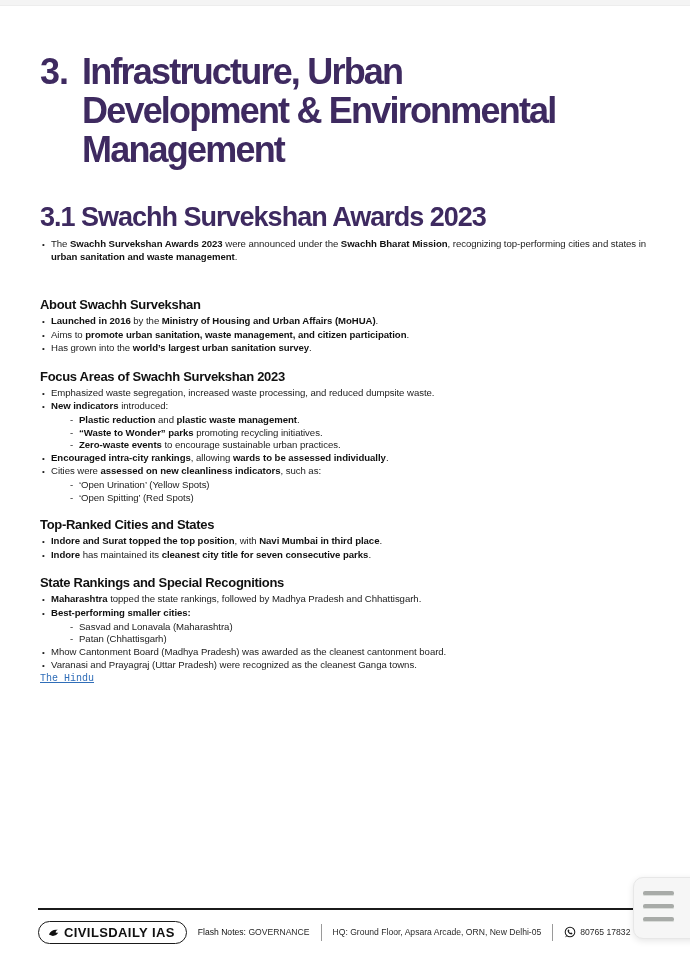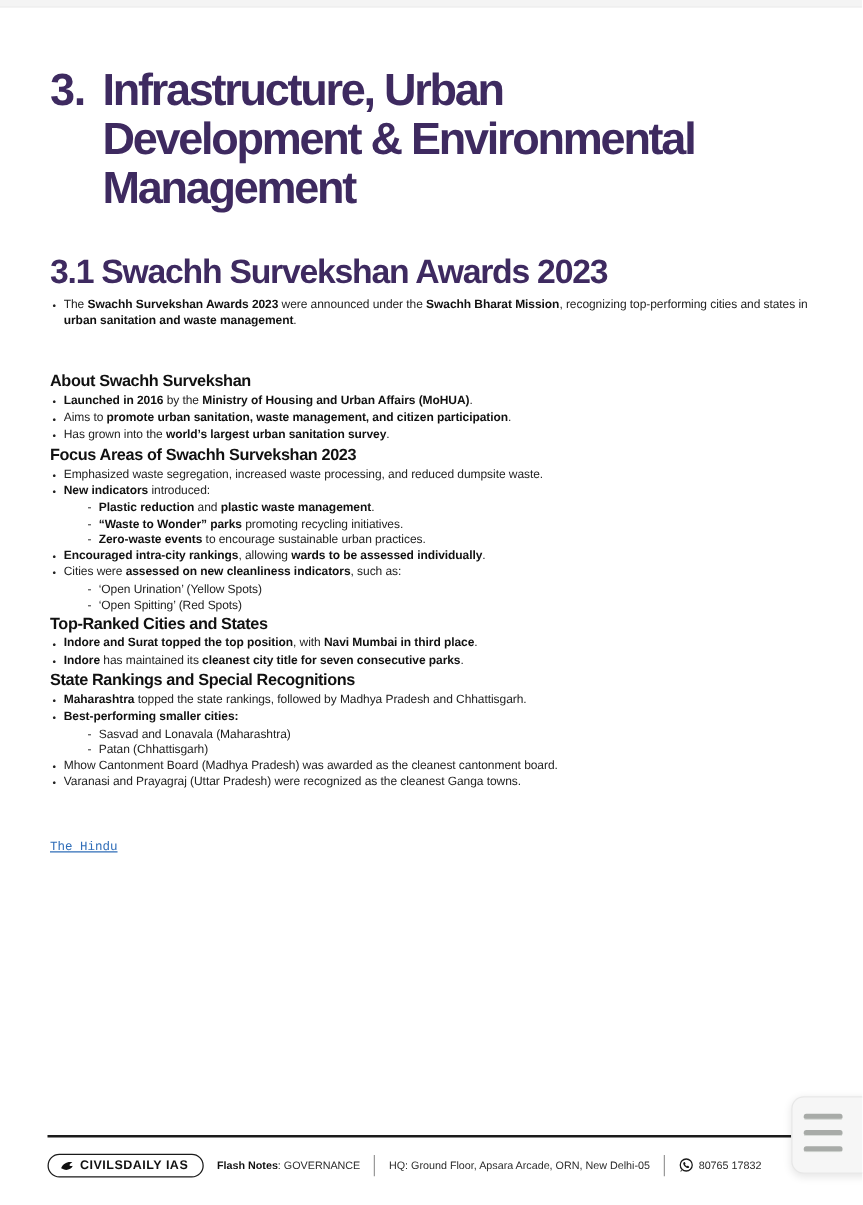--- a/index.html
+++ b/index.html
@@ -26,21 +26,21 @@
   .main-heading .num{width:42px;flex:0 0 42px;letter-spacing:-1px;}
   
   .section-title{
     position:absolute;top:202px;left:40px;
     color:#3e2a60;font-weight:bold;
     font-size:27px;line-height:30px;letter-spacing:-1px;
   }
   
   .intro-bullets{position:absolute;top:238px;left:40px;right:33px;}
   .subsections{position:absolute;top:297px;left:40px;right:33px;}
-  .subsection{margin-top:0;}
+  .subsection{margin-top:13px;}
   .subsection:first-child{margin-top:0;}
   .subsection h3{
     margin:0 0 3px 0;
     font-size:13px;line-height:15px;letter-spacing:-0.3px;
     color:#111;font-weight:bold;
   }
   .bullet{
     display:flex;
     font-size:9.6px;line-height:12.6px;
     color:#222;letter-spacing:-0.05px;
@@ -66,23 +66,23 @@
     position:absolute;top:920px;left:38px;height:24px;
     display:flex;align-items:center;gap:11px;
     font-size:8.6px;color:#2b2b2b;white-space:nowrap;
   }
   .brand-pill{
     display:flex;align-items:center;gap:5px;
     border:1.3px solid #1a1a1a;border-radius:12px;
     padding:3px 11px 3px 9px;background:#fff;
   }
   .brand-pill .brand-text{
-    font-size:10px;font-weight:bold;letter-spacing:0.4px;color:#111;text-align:center;
-  }
-  .flash b{font-weight:bold;color:#111;}
+    font-size:13px;font-weight:bold;letter-spacing:0.4px;color:#111;text-align:center;
+  }
+  .flash b{font-weight:normal;color:#111;}
   .vdiv{width:1px;height:17px;background:#9a9a9a;}
   .phone{display:flex;align-items:center;gap:4px;}
   
   .float-widget{
     position:absolute;top:877px;left:633px;width:70px;height:60px;
     background:#f6f6f6;border:1px solid #e7e7e7;border-radius:10px;
     box-shadow:0 2px 7px rgba(0,0,0,0.10);
     cursor:pointer;
   }
   .float-widget .bar{

